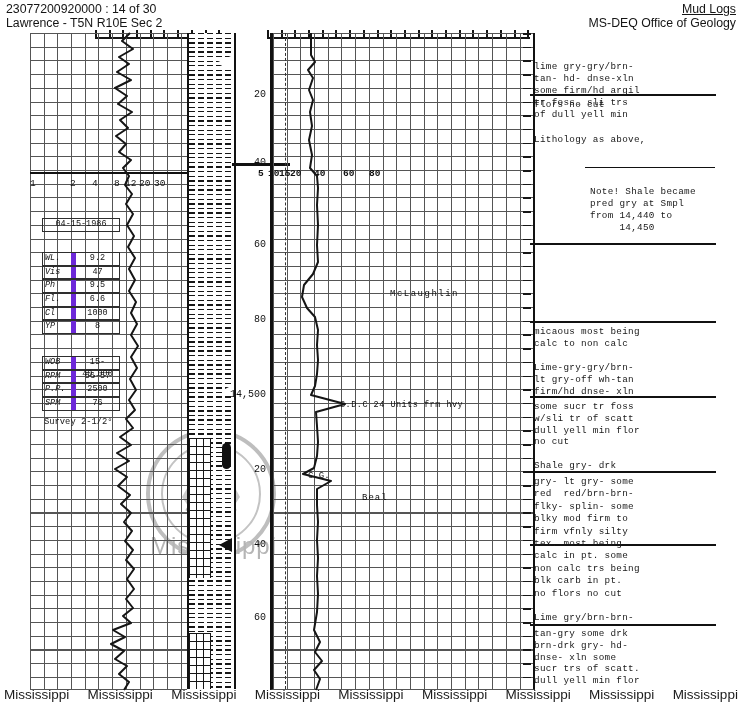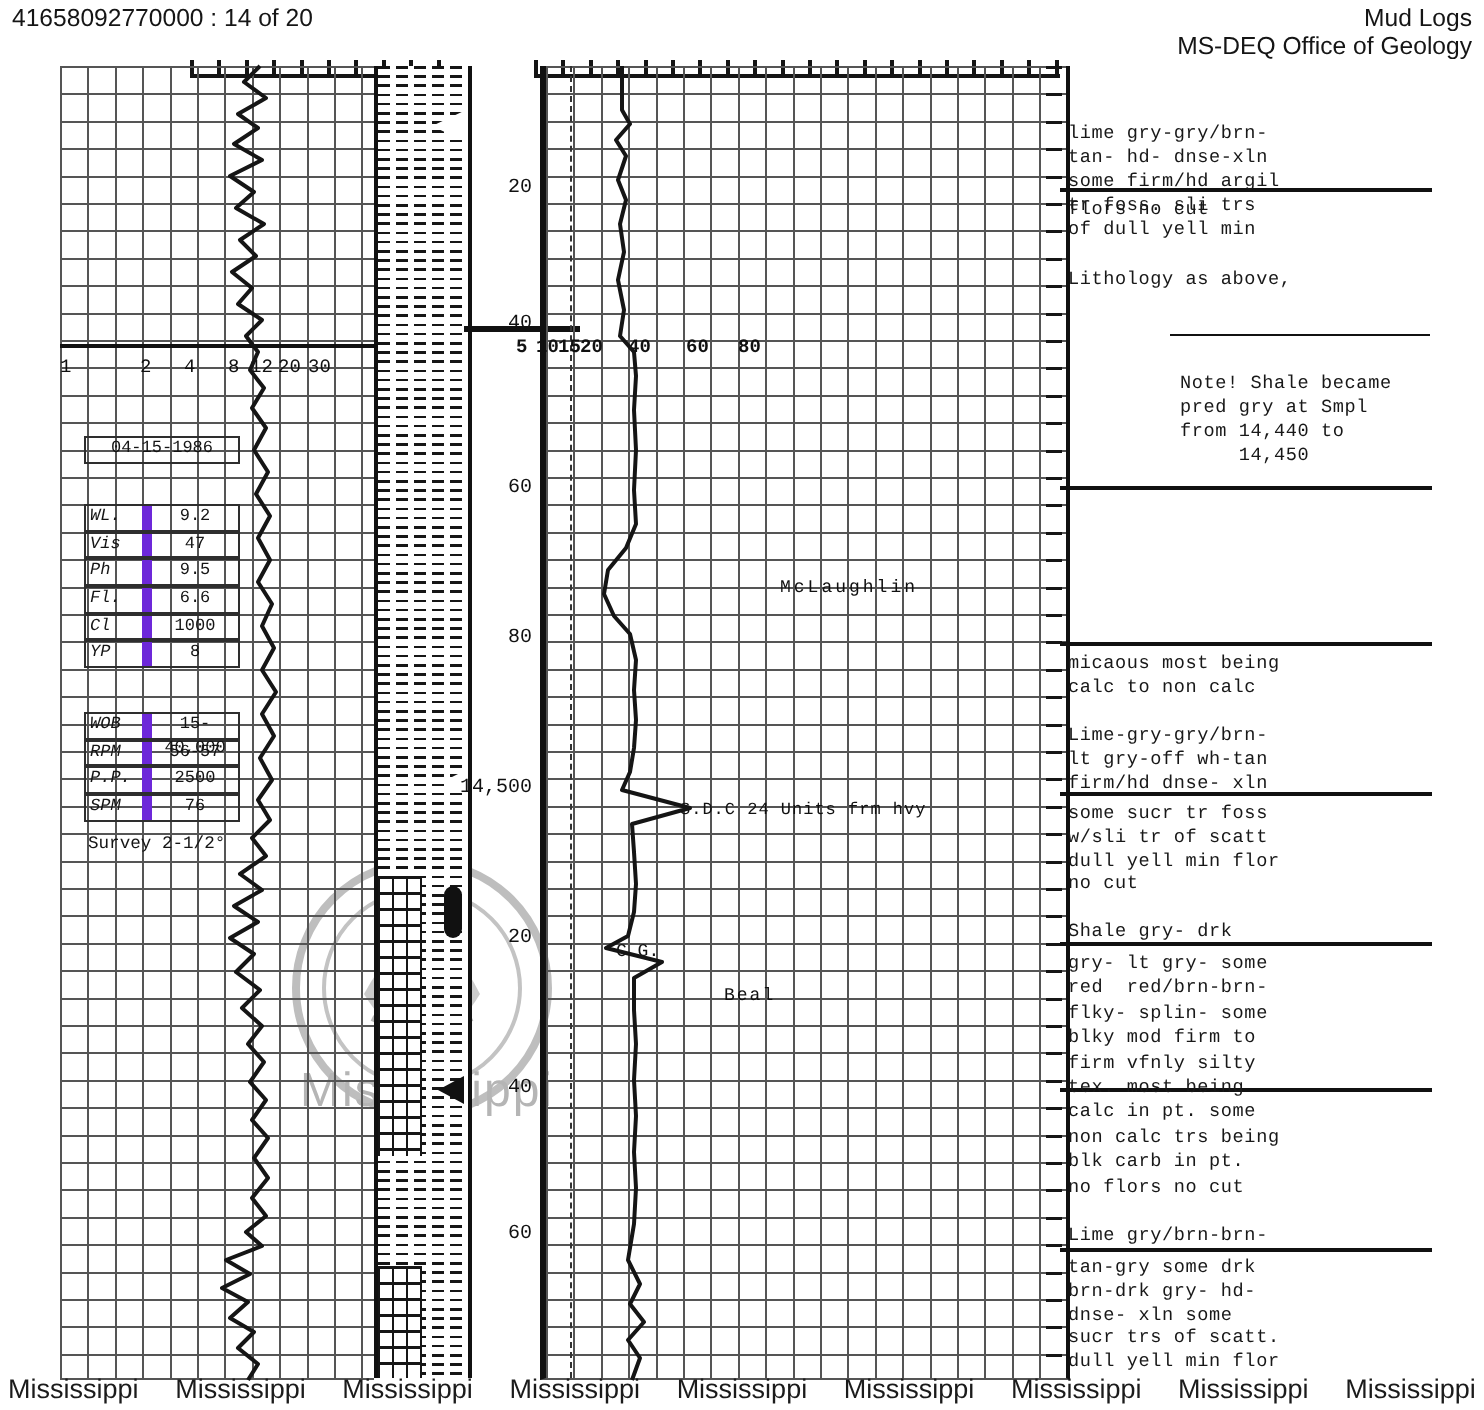--- a/index.html
+++ b/index.html
@@ -47,22 +47,23 @@
   <svg class="abs" style="left:142px;top:425px;opacity:.85;" width="138" height="138" viewBox="0 0 138 138">
     <circle cx="69" cy="69" r="63" fill="none" stroke="#b3b3b3" stroke-width="4"></circle>
     <circle cx="69" cy="69" r="49" fill="none" stroke="#b9b9b9" stroke-width="2"></circle>
     <path d="M40,72 q14,-26 29,-28 q16,2 29,28 q-12,20 -29,24 q-17,-4 -29,-24 z" fill="#c3c3c3"></path>
     <path d="M63,45 q6,-12 6,-20 q8,8 4,20 z" fill="#bdbdbd"></path>
     <path d="M44,84 q12,6 25,0 q13,6 25,0" fill="none" stroke="#adadad" stroke-width="3"></path>
     <path d="M47,93 q11,5 22,0 q11,5 22,0" fill="none" stroke="#b5b5b5" stroke-width="2.5"></path>
   </svg>
   <div class="abs wmcenter" style="left:150px;top:532px;">Mississippi</div>
 
-  <div class="abs hdr" style="left:6px;top:2px;">41658092770000 : 14 of 20</div>
-  <div class="abs hdr" style="right:6px;top:2px;text-align:right;">Mud Logs</div>
+  <div class="abs hdr" style="left:6px;top:2px;">23077200920000 : 14 of 30</div>
+  <div class="abs hdr" style="left:6px;top:16px;">Lawrence - T5N R10E Sec 2</div>
+  <div class="abs hdr" style="right:6px;top:2px;text-align:right;text-decoration:underline;">Mud Logs</div>
   <div class="abs hdr" style="right:6px;top:16px;text-align:right;">MS-DEQ Office of Geology</div>
 
   <div class="abs ruler" style="left:95px;top:30px;width:137px;"></div>
   <div class="abs ruler" style="left:267px;top:30px;width:263px;"></div>
 
   <div class="abs grid" style="left:30px;top:33px;width:157px;height:656px;border-bottom:1px solid #555;"></div>
   <div class="abs hline" style="left:30px;top:172px;width:157px;height:2px;"></div>
 
   <div class="abs scalenum" style="left:30px;top:178px;">1</div>
   <div class="abs scalenum" style="left:70px;top:178px;">2</div>

